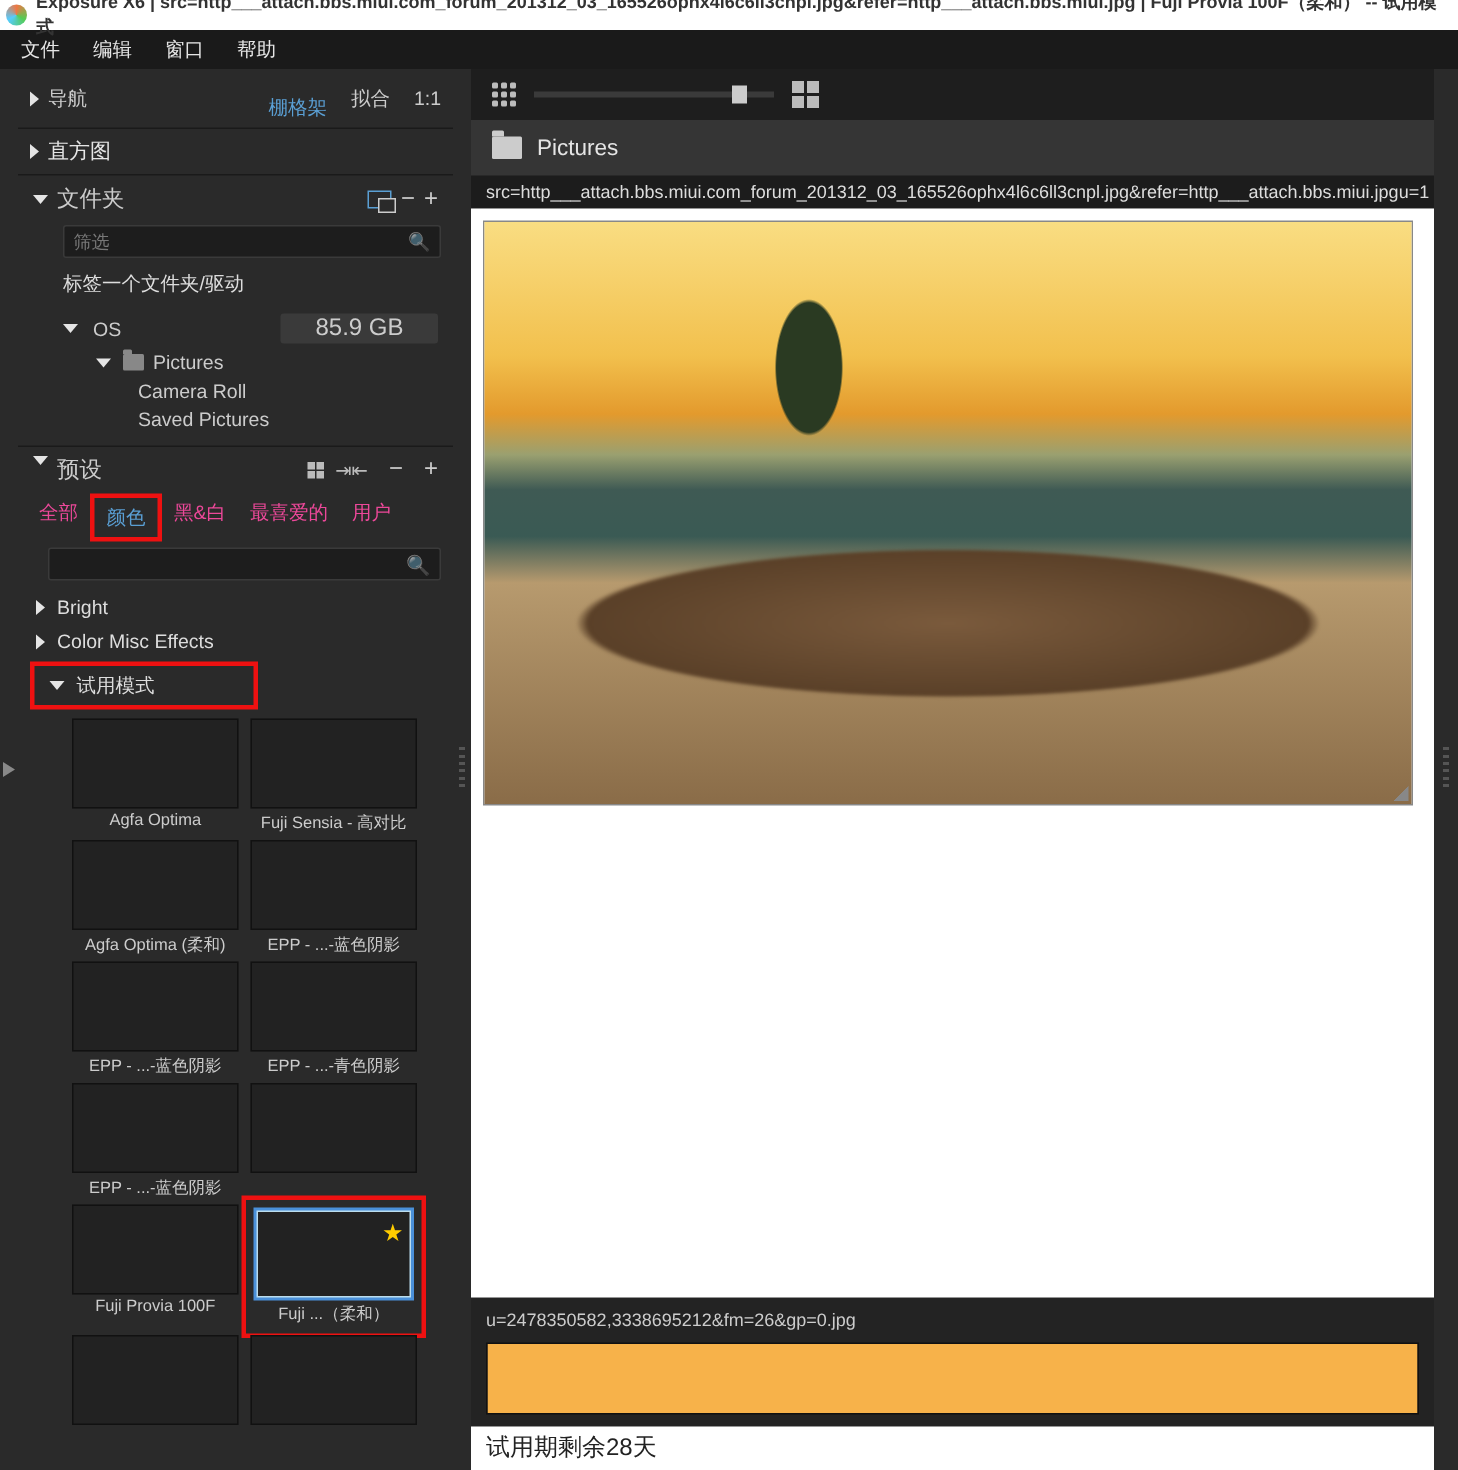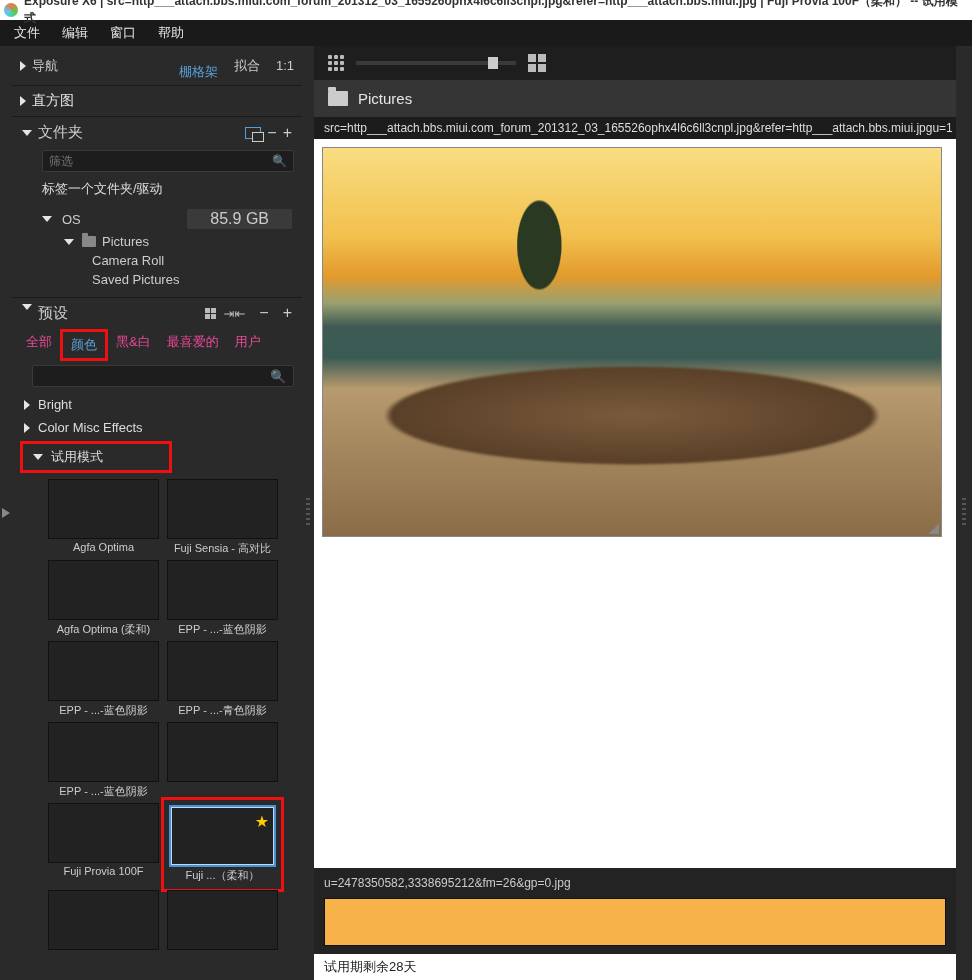--- a/index.html
+++ b/index.html
@@ -76,21 +76,21 @@
   .main-image-inner { width:100%; height:100%; background:
      radial-gradient(ellipse 120px 240px at 35% 25%, #2a3a22 0%, #2a3a22 18%, transparent 19%),
      linear-gradient(#f9dd82 0%, #f2c04d 23%, #e39a2d 33%, #9aa070 40%, #3f5a54 46%, #3a5a54 54%, #b79a6e 62%, #8a6c48 100%);
      position:relative;}
   .trunk { position:absolute; left:0; right:0; top:55%; height:28%; background:
      radial-gradient(ellipse 400px 80px at 50% 50%, #7a5a3c 0%, #5a4028 60%, transparent 62%); filter:blur(1px);}
   .side-image { width:26px; height:390px; background:linear-gradient(#e9d9a2,#b89a6a,#5a6a54);}
   .thumb-strip { background:#232323; padding:8px 10px; display:flex; flex-direction:column; gap:8px;}
   .thumb-caption { color:#ccc; font-size:12px;}
   .thumb-strip .orange { height:48px; background:linear-gradient(#f7b24a,#f7b24a); border:1px solid #111;}
-  .trial-bar { background:#fff; color:#222; padding:4px 10px; font-size:13px;}
+  .trial-bar { background:#fff; color:#222; padding:4px 10px; font-size:16px;}
   .help-bar { background:#fff; color:#222; padding:4px 10px; font-size:13px; border-top:1px solid #eee;}
   .resize-handle { position:absolute; right:2px; bottom:2px; width:10px; height:10px; background:linear-gradient(135deg, transparent 50%, #888 50%);}
   .drag-handle { width:12px; background:#2a2a2a; display:flex; align-items:center; justify-content:center;}
   .drag-handle .bars { width:4px; height:30px; background:repeating-linear-gradient(#555 0 2px, transparent 2px 5px);}
   .monitor-ico { width:16px; height:12px; border:1px solid #5a9fd4; position:relative;}
   .monitor-ico:after{content:"";position:absolute;right:-4px;bottom:-4px;width:10px;height:8px;border:1px solid #ccc;background:#2a2a2a;}
   .plusminus { color:#ccc; font-size:16px; margin-left:6px;}
   .compress-ico:before{content:"⇥";}
   .compress-ico:after{content:"⇤";}
   .right-handle { width:16px; background:#2a2a2a; display:flex; align-items:center; justify-content:center;}

